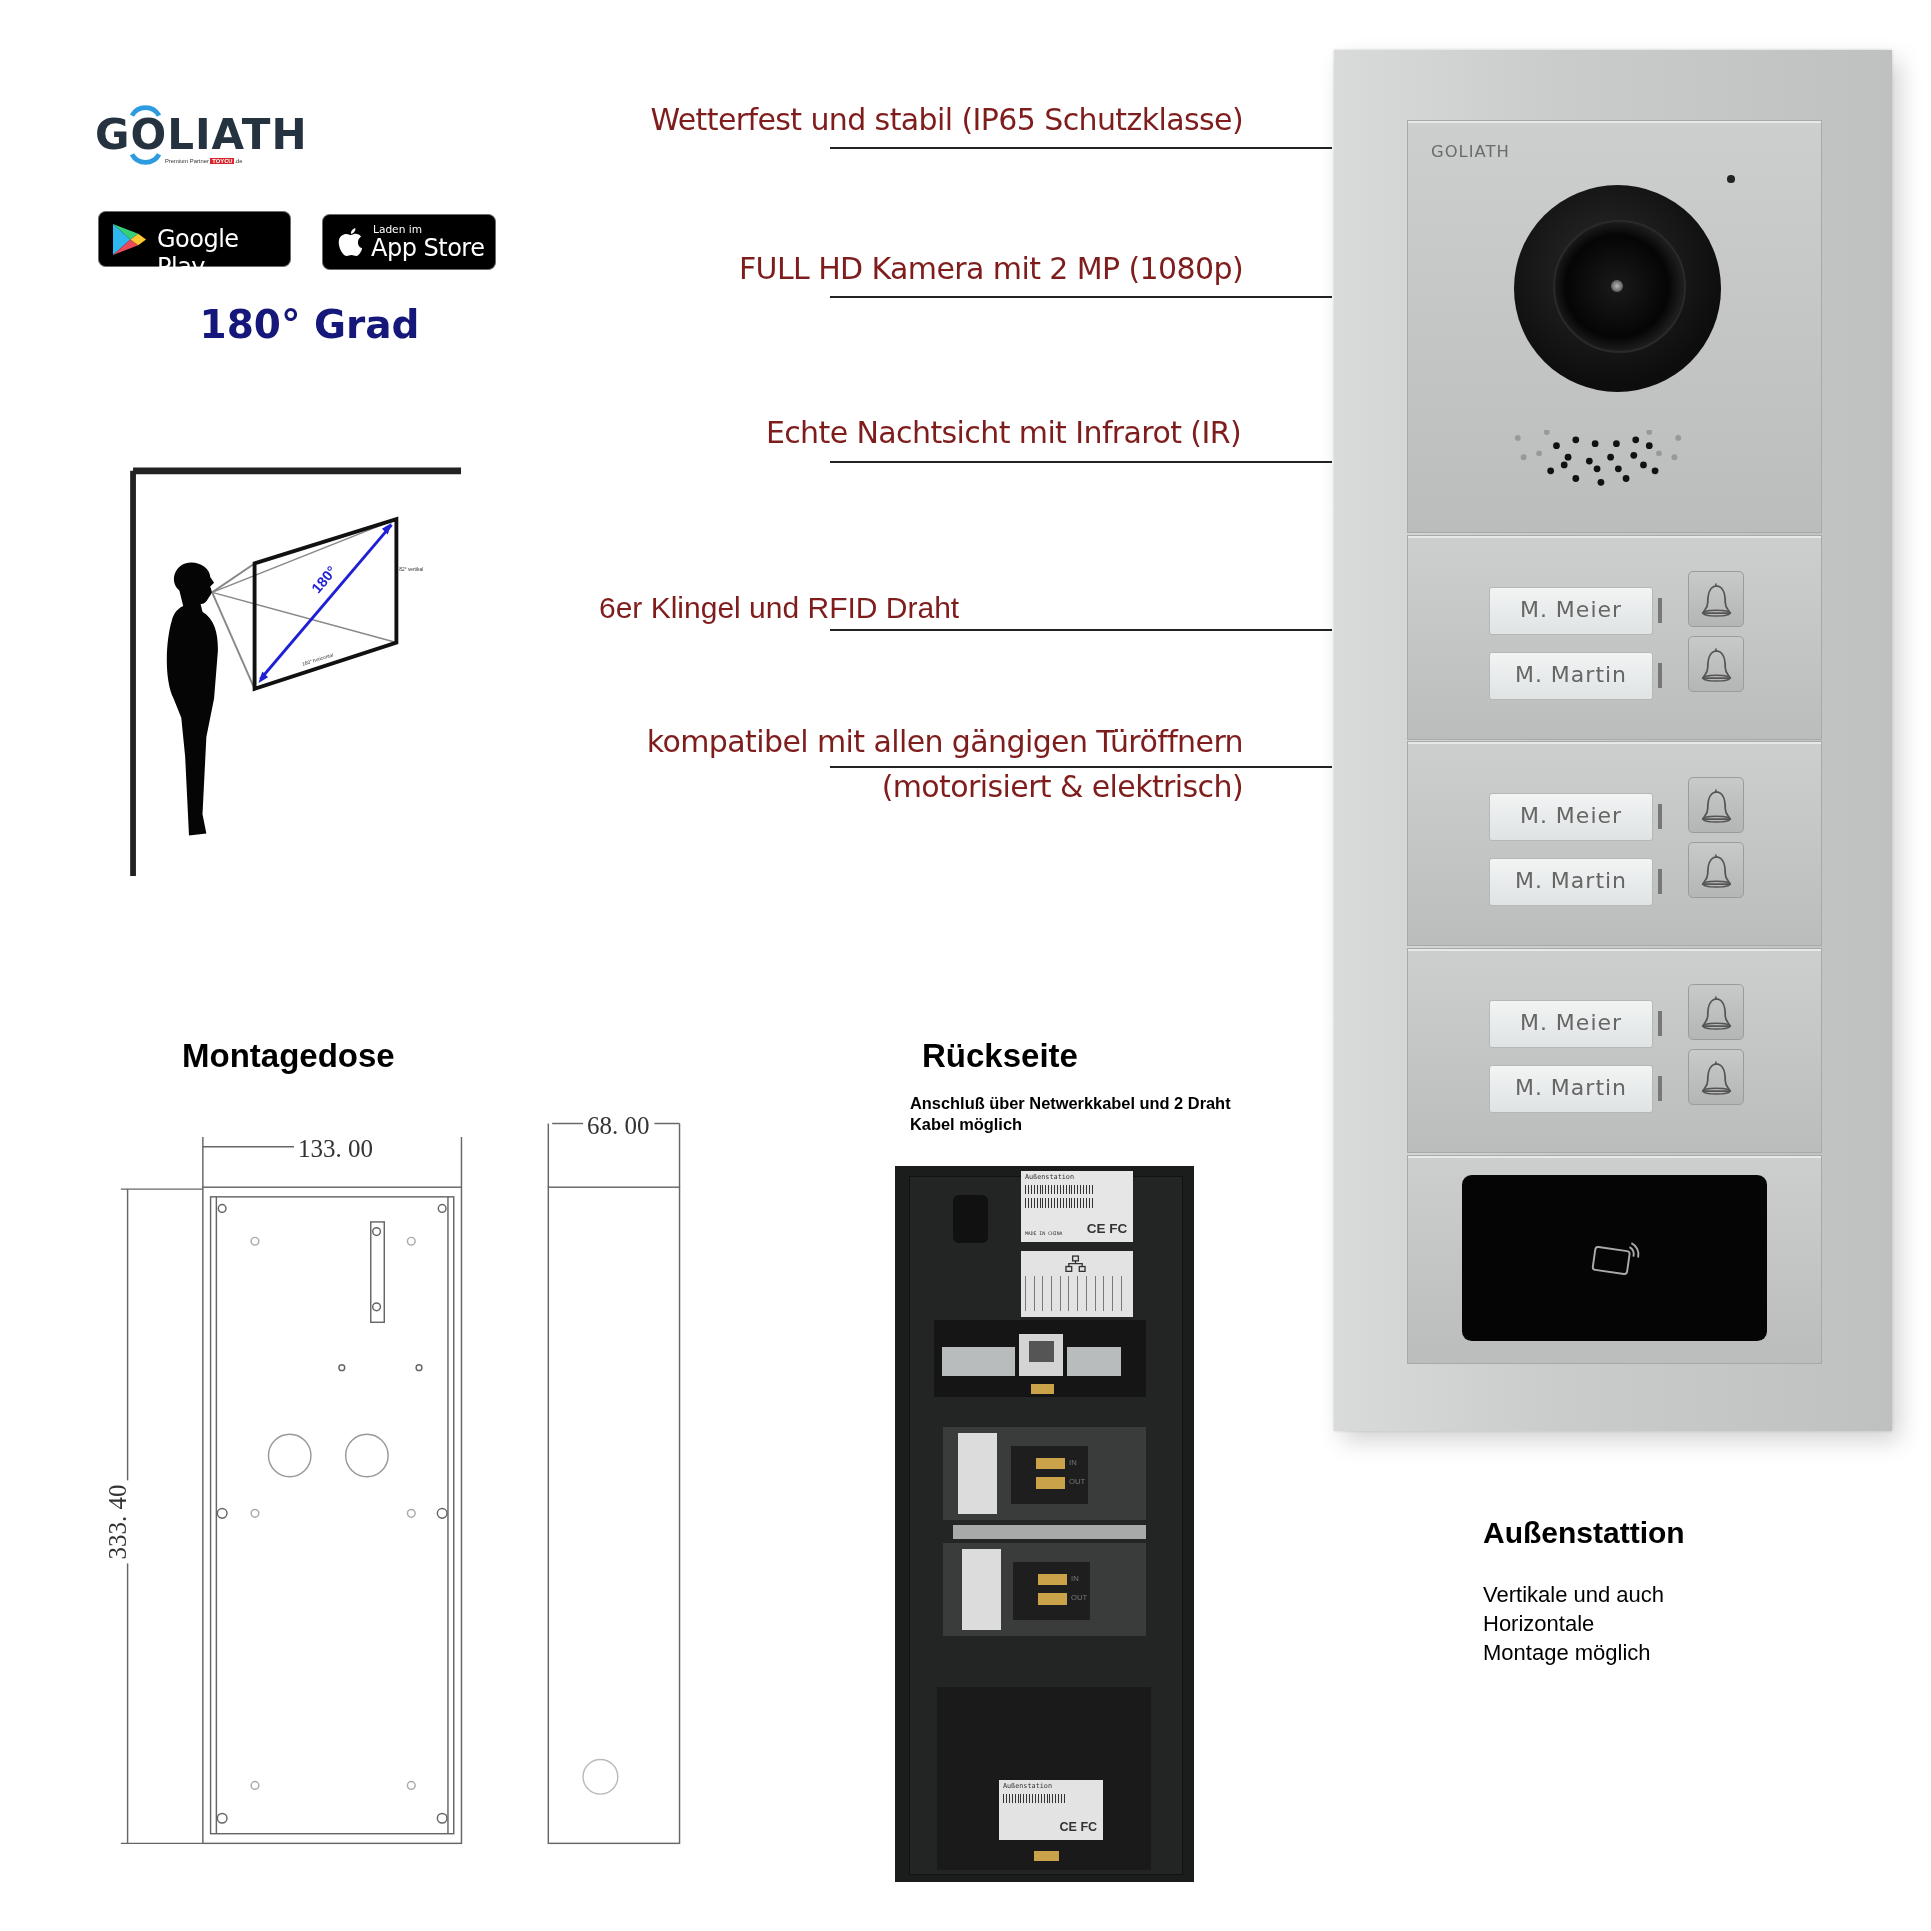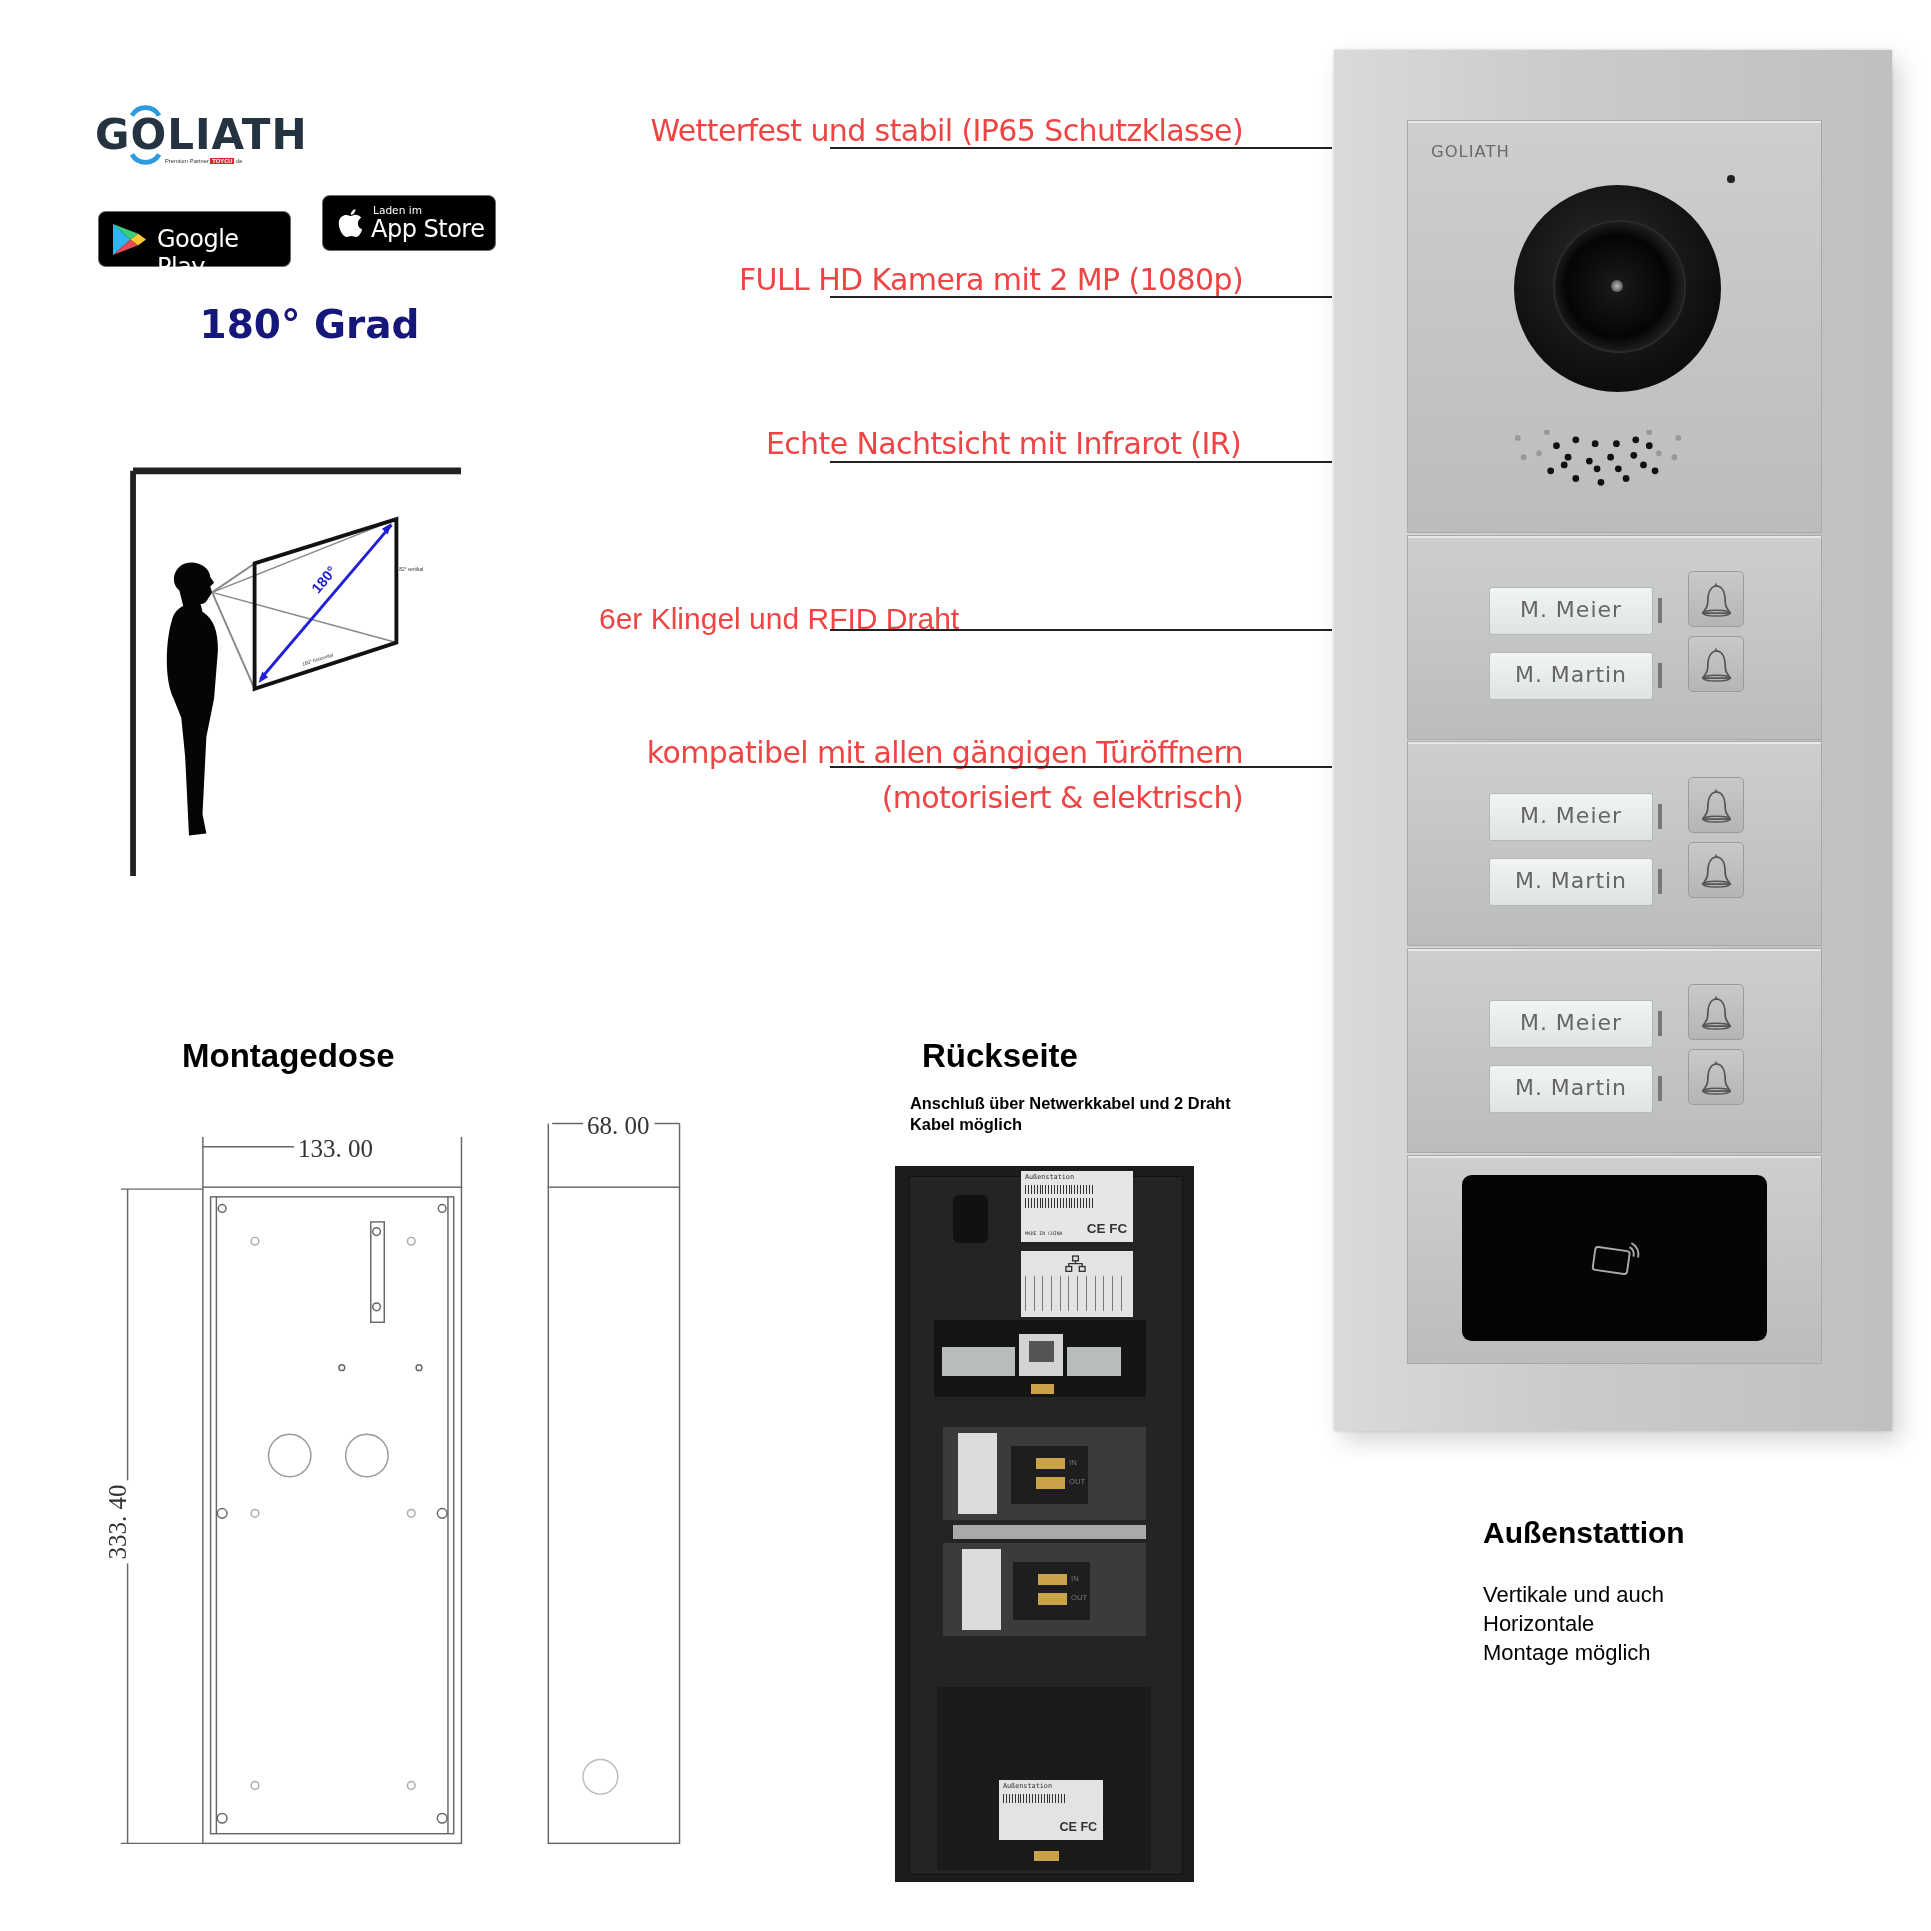--- a/index.html
+++ b/index.html
@@ -7,31 +7,31 @@
   .abs { position:absolute; }
 
   
   .logo { left:95px; top:104px; width:193px; height:68px; }
   .logo-word { position:absolute; left:0; top:5.8px; font-family:"DejaVu Sans", sans-serif; font-size:42px; font-weight:bold; color:#253340; letter-spacing:1px; }
   .logo-sub { position:absolute; left:70px; top:54px; font-size:5.8px; color:#333; white-space:nowrap; }
   .logo-sub .red { background:#d9262c; color:#fff; padding:0 1.9px; font-weight:bold; }
 
   .store-btn { position:absolute; background:#000; border:1.9px solid #6b6b6b; border-radius:7.7px; color:#fff; }
   .gp { left:98px; top:211px; width:191px; height:54px; }
-  .as { left:322px; top:195px; width:172px; height:54px; }
+  .as { left:322px; top:214px; width:172px; height:54px; }
   .gp .lbl { position:absolute; left:58px; top:12.6px; font-size:24px; font-family:"DejaVu Sans", sans-serif; letter-spacing:-0.5px; }
   .as .top { position:absolute; left:50px; top:7.7px; font-size:10.6px; font-family:"DejaVu Sans", sans-serif; }
   .as .lbl { position:absolute; left:48px; top:19.3px; font-size:24px; font-family:"DejaVu Sans", sans-serif; letter-spacing:-0.5px; }
   .gp svg { position:absolute; left:11.6px; top:9.7px; }
   .as svg { position:absolute; left:11.6px; top:8.7px; }
 
   .headline { font-family:"DejaVu Sans", sans-serif; font-weight:bold; color:#15187a; font-size:39px; text-align:center; line-height:56px; }
 
   
-  .feat { position:absolute; font-family:"DejaVu Sans", sans-serif; font-size:30px; color:#ef4444; white-space:nowrap; letter-spacing:-0.6px;margin-top:11px; }
+  .feat { position:absolute; font-family:"DejaVu Sans", sans-serif; font-size:30px; color:#7f1d1d; white-space:nowrap; letter-spacing:-0.6px; }
   .feat.sans { font-family:"Liberation Sans", sans-serif; letter-spacing:0; }
   .uline { position:absolute; height:1.9px; background:#222; left:830px; width:502px; }
 
   
   .device { left:1334px; top:50px; width:558px; height:1381px; background:linear-gradient(90deg,#d9dada 0%,#cacbcb 40%,#bfc0c0 100%); box-shadow:7.7px 9.7px 23px rgba(0,0,0,0.18), 0 0 2.9px rgba(0,0,0,0.15); }
   .module { position:absolute; left:73px; width:413px; border:1.9px solid #a8a9a9; background:linear-gradient(180deg,#cdcece,#bbbcbc); box-shadow:inset 0 1.9px 0 #e8e8e8; }
   .nameplate { position:absolute; left:81px; width:162px; height:46px; background:linear-gradient(180deg,#f2f4f4,#dfe3e3); border:1.9px solid #b6b8b8; border-radius:2.9px; font-family:"DejaVu Sans", sans-serif; font-size:22px; color:#666; text-align:center; line-height:44px; letter-spacing:1px;margin-top:12px; }
   .nameplate::after { content:""; position:absolute; right:-9.7px; top:9.7px; width:3.9px; height:25px; background:#777; }
   .bell { position:absolute; left:280px; width:54px; height:54px; border:1.9px solid #9a9b9b; border-radius:4.8px; background:linear-gradient(180deg,#c8c9c9,#b4b5b5); }
   .bell svg { position:absolute; left:10.6px; top:8.7px; }

